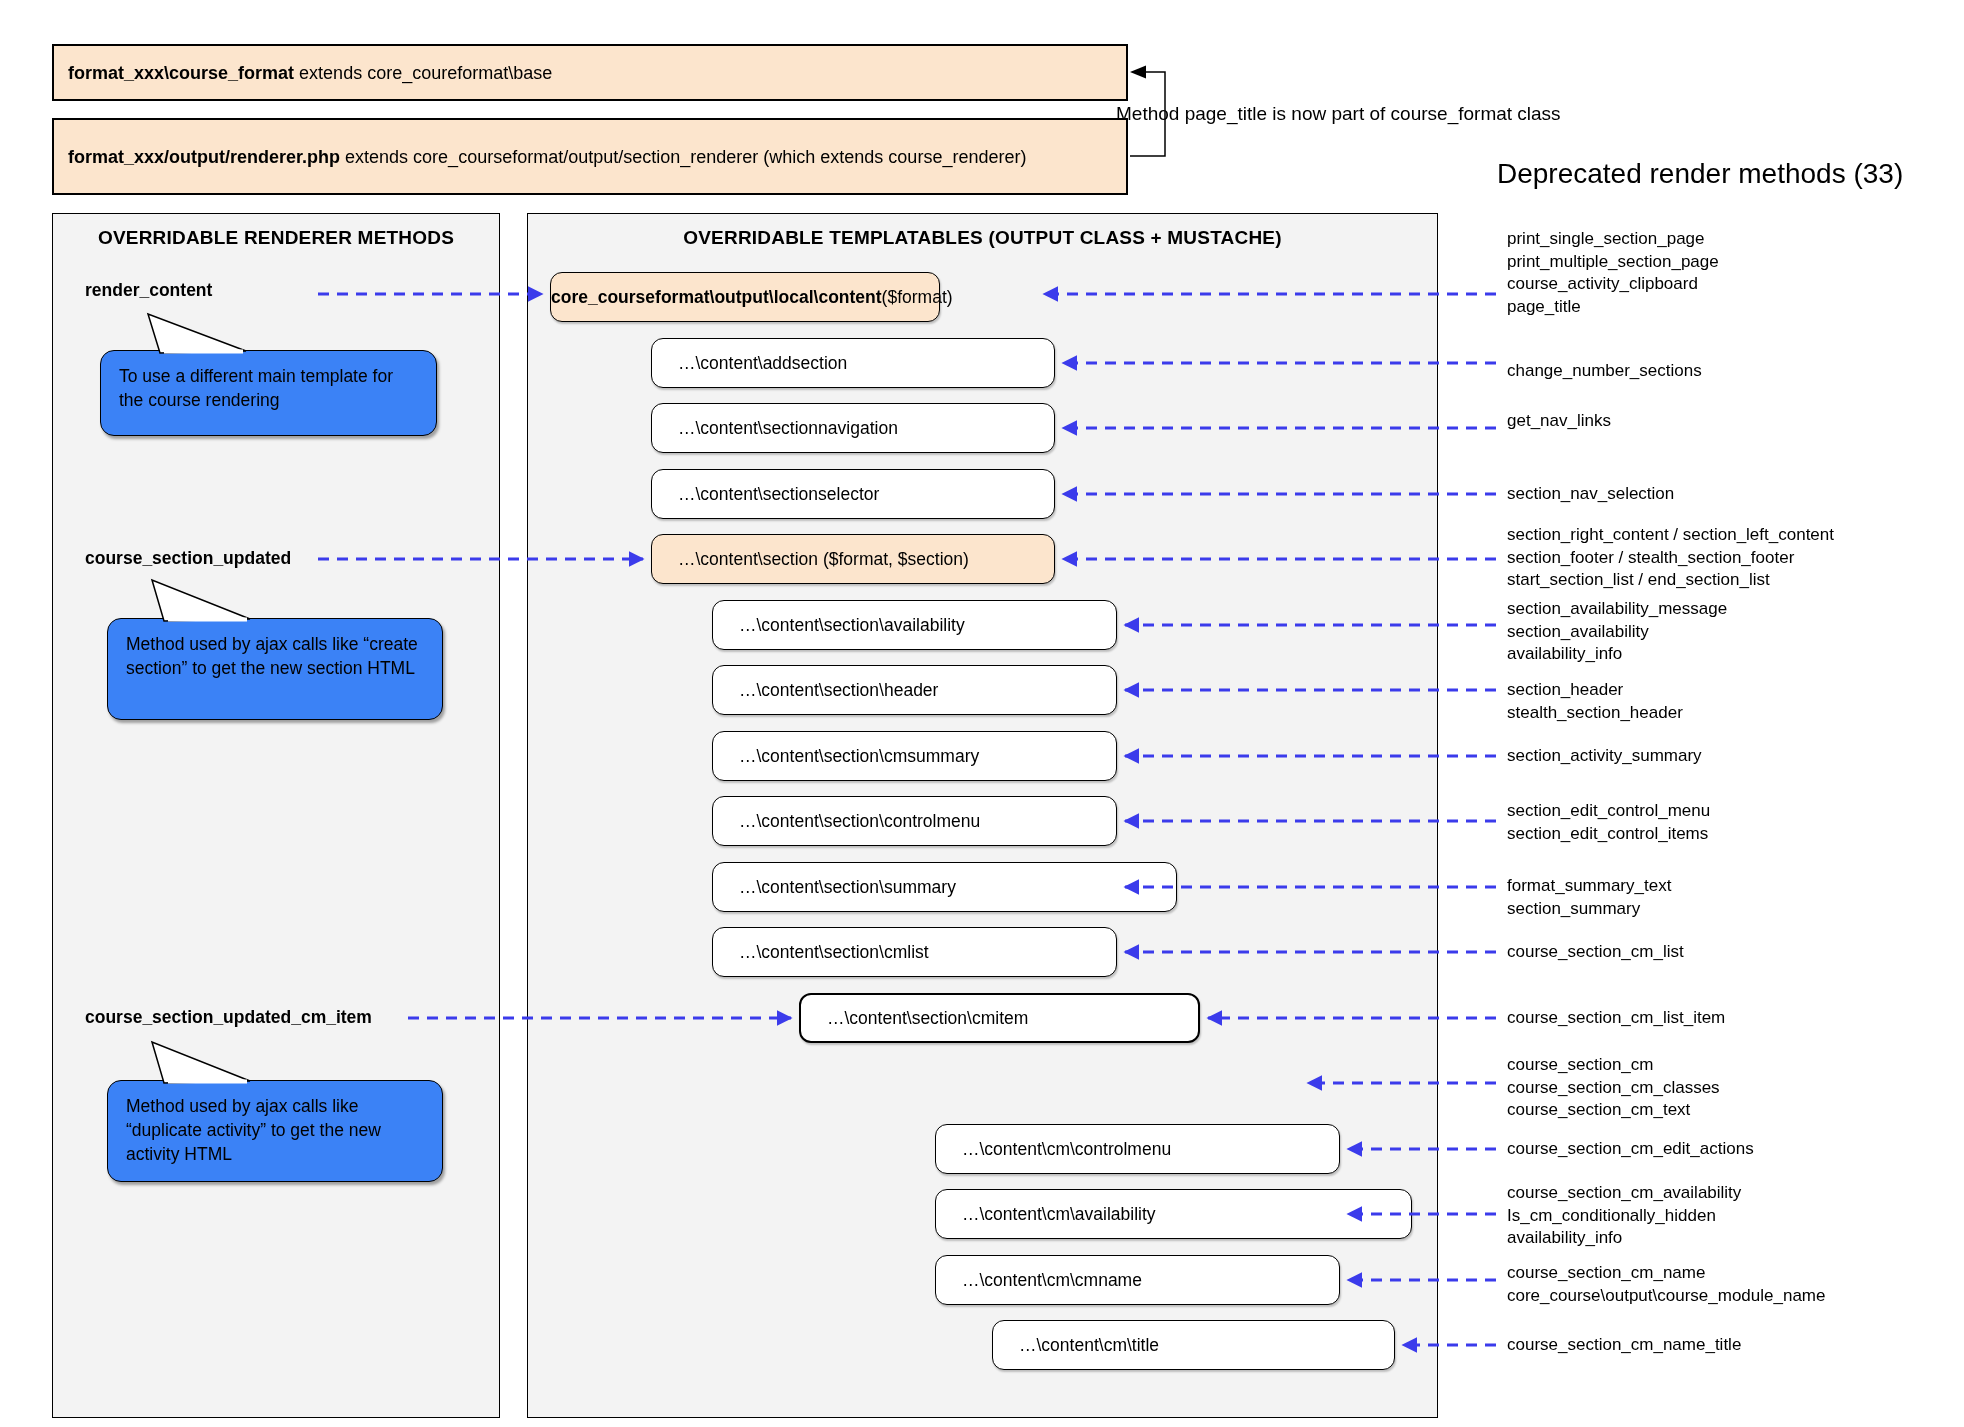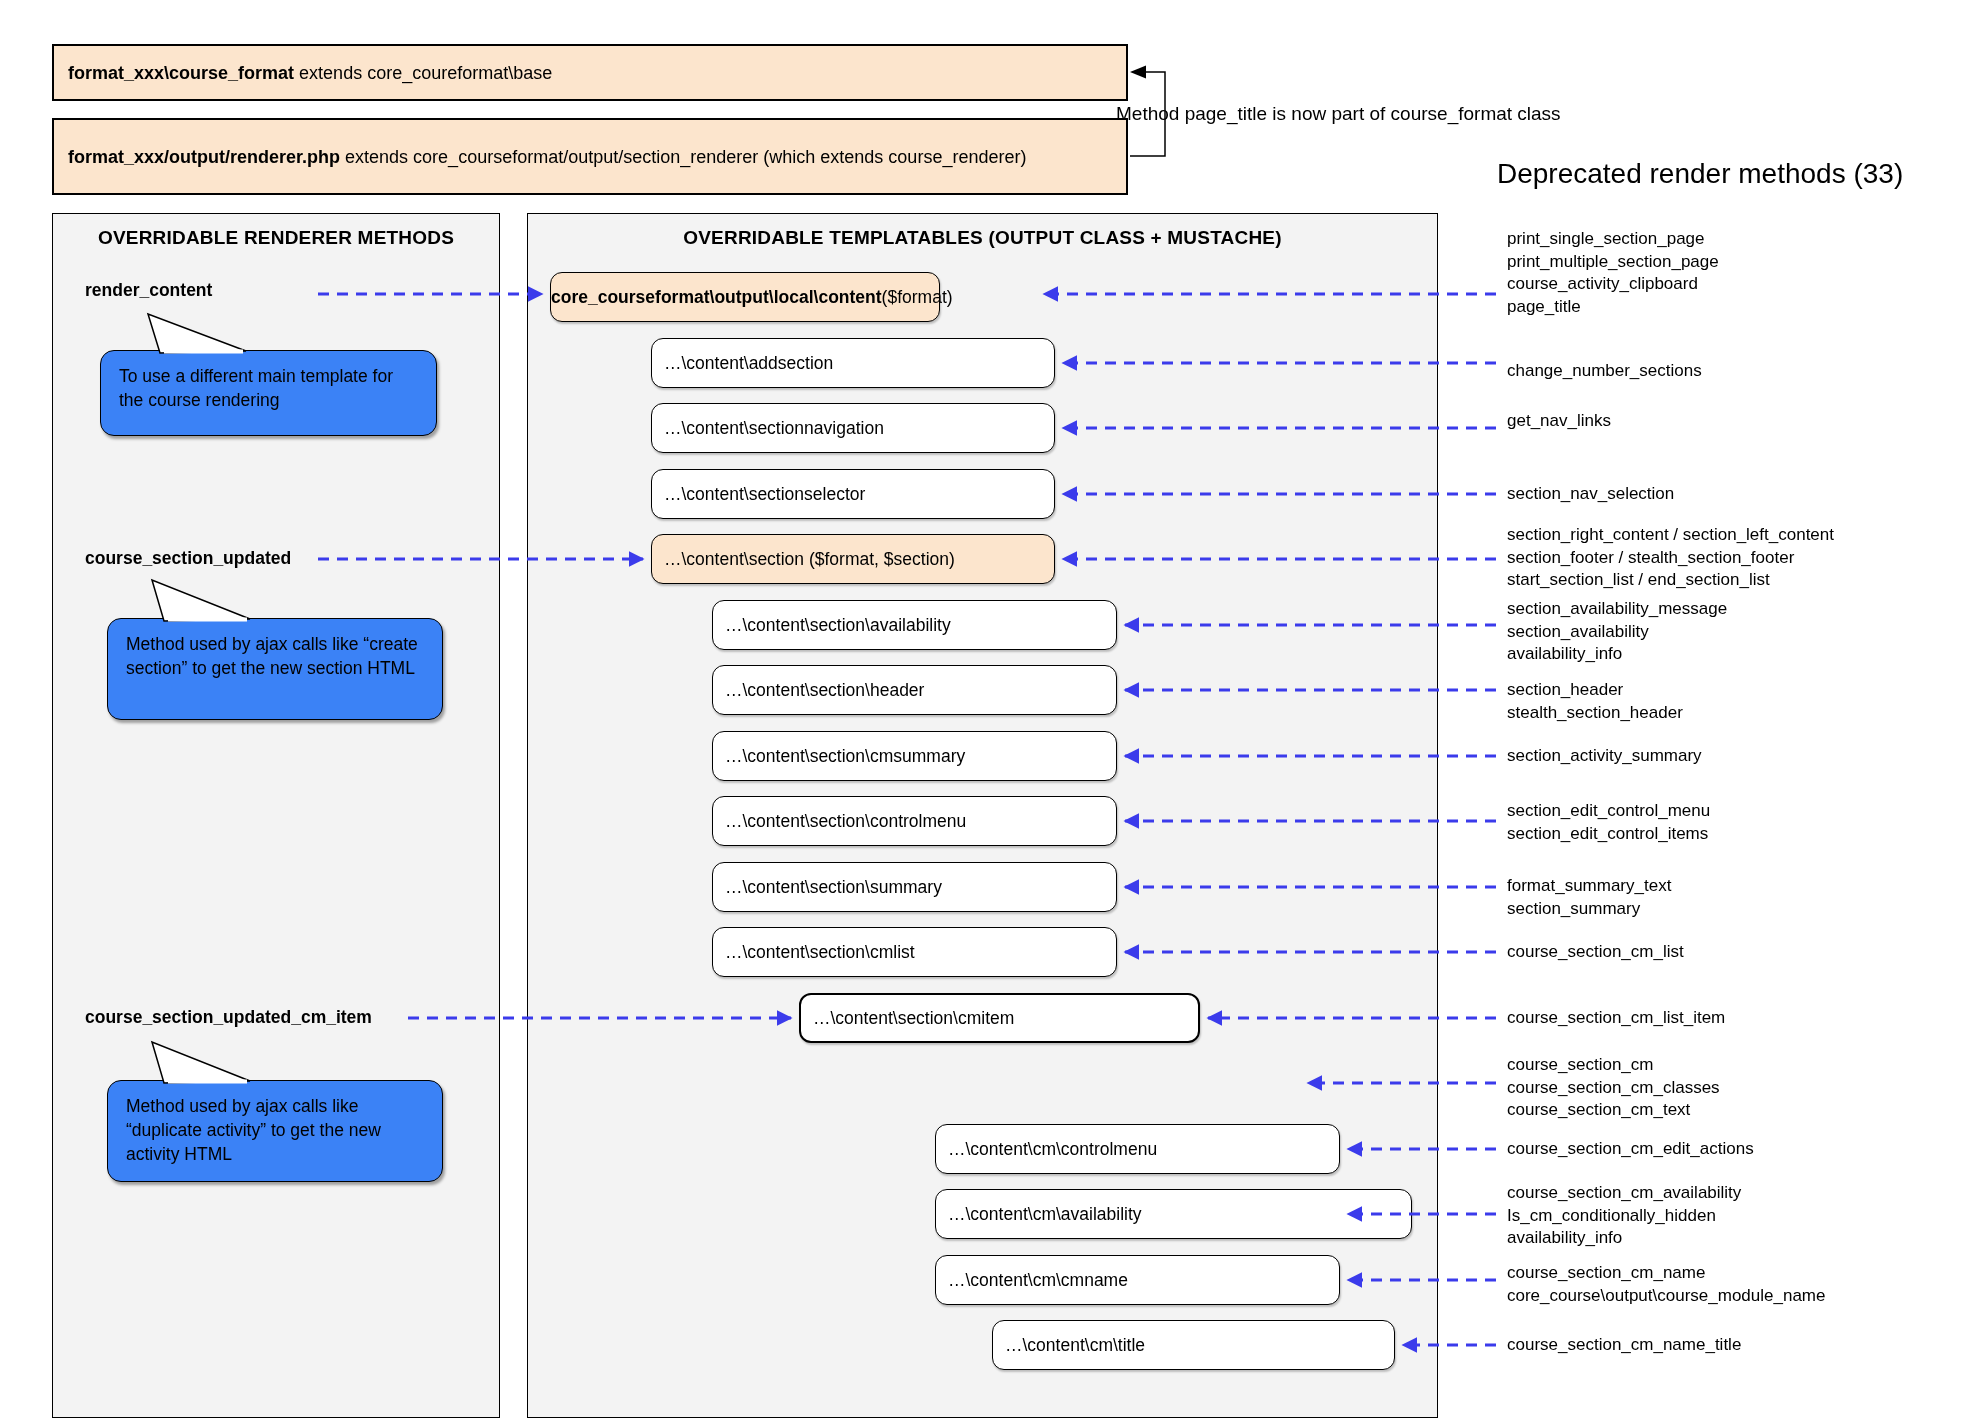--- a/index.html
+++ b/index.html
@@ -29,21 +29,21 @@
   
   .method-label{position:absolute;font-weight:bold;font-size:17.5px;white-space:nowrap;}
 
   
   .bubble{position:absolute;background:#3b82f6;border:1.5px solid #000;border-radius:14px;
     padding:13px 18px;font-size:17.5px;line-height:24px;
     box-shadow:2px 3px 3px rgba(0,0,0,.35);}
 
   
   .mbox{position:absolute;height:50px;background:#fff;border:1.5px solid #000;
-    border-radius:12px;display:flex;align-items:center;padding-left:12px;
+    border-radius:12px;display:flex;align-items:center;padding-left:26px;
     font-size:17.5px;white-space:nowrap;box-shadow:1px 2px 2px rgba(0,0,0,.22);}
   .mbox.hl{background:var(--highlight-orange);}
   .mbox.thick{border-width:2.5px;}
   .mbox .b{font-weight:bold;}
 
   
   .rgroup{position:absolute;left:1507px;font-size:17px;line-height:22.5px;white-space:nowrap;}
 
   
   svg.overlay{position:absolute;left:0;top:0;z-index:10;pointer-events:none;}
@@ -89,21 +89,21 @@
       <span> ($format)</span>
     </div>
   <div class="mbox" style="left:651px;top:338px;width:404px;">…\content\addsection</div>
   <div class="mbox" style="left:651px;top:403px;width:404px;">…\content\sectionnavigation</div>
   <div class="mbox" style="left:651px;top:469px;width:404px;">…\content\sectionselector</div>
   <div class="mbox hl" style="left:651px;top:534px;width:404px;">…\content\section ($format, $section)</div>
   <div class="mbox" style="left:712px;top:600px;width:405px;">…\content\section\availability</div>
   <div class="mbox" style="left:712px;top:665px;width:405px;">…\content\section\header</div>
   <div class="mbox" style="left:712px;top:731px;width:405px;">…\content\section\cmsummary</div>
   <div class="mbox" style="left:712px;top:796px;width:405px;">…\content\section\controlmenu</div>
-  <div class="mbox" style="left:712px;top:862px;width:405px;">…\content\section\summary</div>
+  <div class="mbox" style="left:712px;top:862px;width:465px;">…\content\section\summary</div>
   <div class="mbox" style="left:712px;top:927px;width:405px;">…\content\section\cmlist</div>
   <div class="mbox thick" style="left:799px;top:993px;width:401px;">…\content\section\cmitem</div>
   <div class="mbox" style="left:935px;top:1124px;width:405px;">…\content\cm\controlmenu</div>
   <div class="mbox" style="left:935px;top:1189px;width:477px;">…\content\cm\availability</div>
   <div class="mbox" style="left:935px;top:1255px;width:405px;">…\content\cm\cmname</div>
   <div class="mbox" style="left:992px;top:1320px;width:403px;text-align:right;">…\content\cm\title</div>
 
   <div class="rgroup" style="top:228px;">
     <div>print_single_section_page</div>
     <div>print_multiple_section_page</div>

